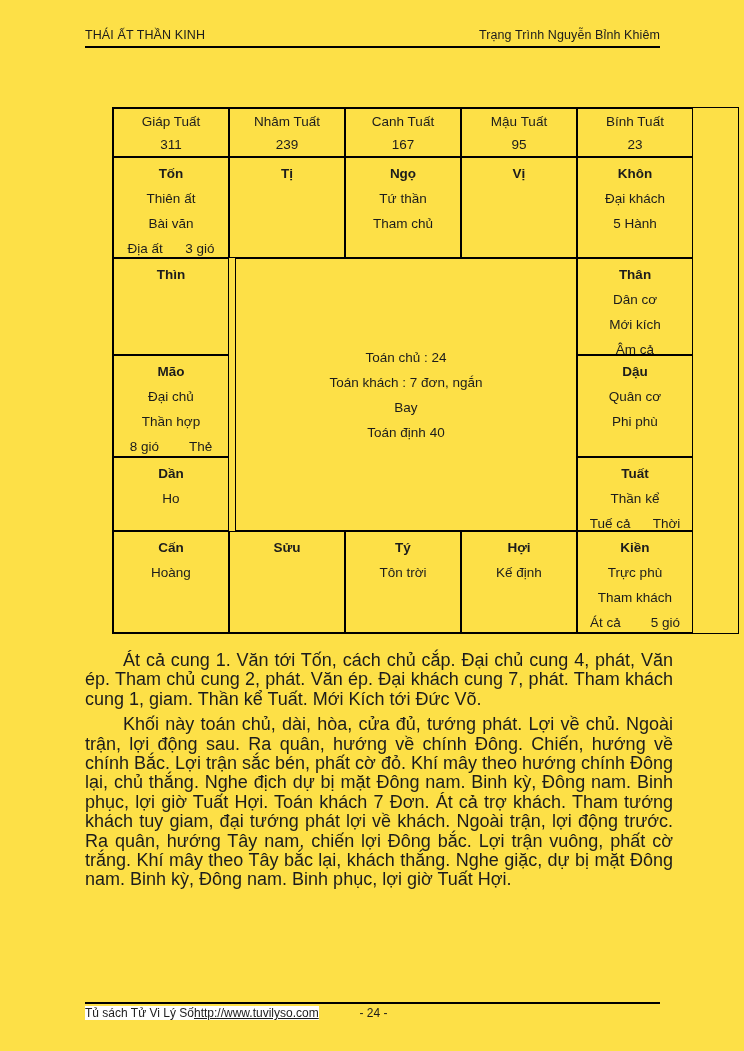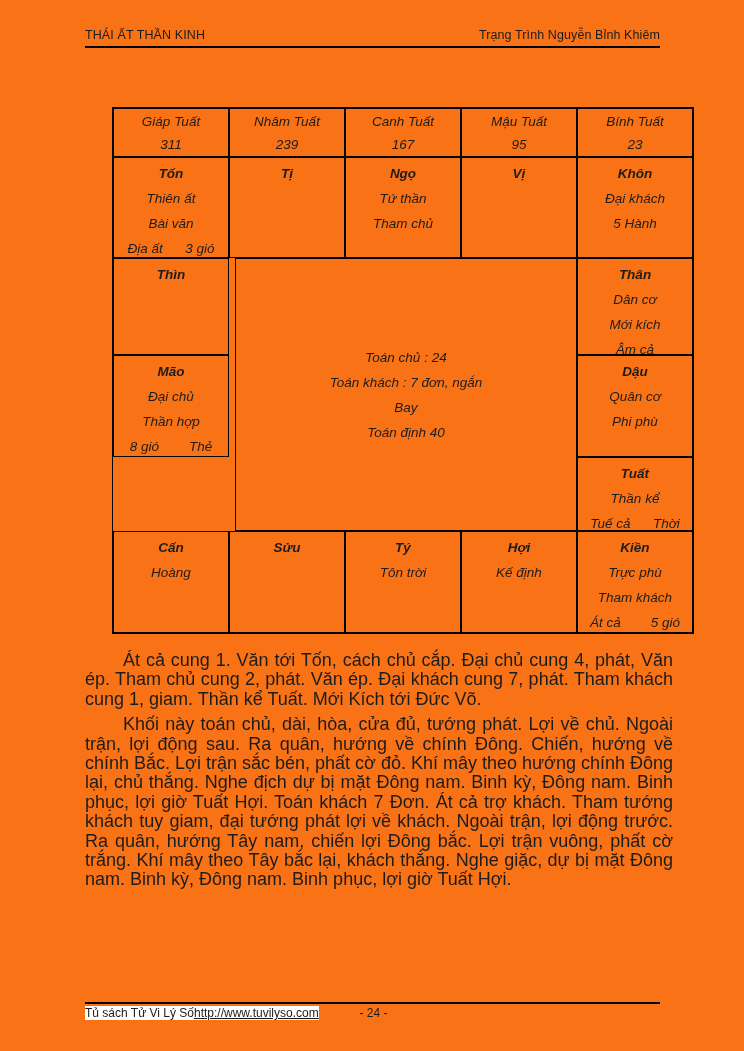--- a/index.html
+++ b/index.html
@@ -1,21 +1,21 @@
 <!DOCTYPE html>
 <html><head>
 <meta charset="utf-8">
 <style>
   * { margin: 0; padding: 0; box-sizing: border-box; }
   html, body { background: #e8e8e8; }
   .page {
     position: relative;
     width: 744px;
     height: 1051px;
-    background: #f97316;
+    background: #fde047;
     font-family: "Liberation Sans", "DejaVu Sans", sans-serif;
     color: #1c1c1c;
     margin: 0 auto;
     overflow: hidden;
   }
 
   
   .running-header {
     position: absolute;
     left: 85px;
@@ -33,27 +33,26 @@
     height: 2px;
     background: #000;
   }
   .header-rule { top: 46px; }
 
   
   .board {
     position: absolute;
     left: 112px;
     top: 107px;
-    width: 582px;
+    width: 627px;
     height: 527px;
     border: 1px solid #000;
     display: grid;
     grid-template-columns: repeat(5, 116px);
     grid-template-rows: 49px 101px 97px 102px 74px 102px;
-    font-style: italic;
   }
   .cell {
     border: 1px solid #000;
     padding: 3px 6px 0 6px;
     font-size: 13.5px;
     line-height: 25px;
     overflow: hidden;
     text-align: center;
   }
   .year-cell {
@@ -171,20 +170,24 @@
 
     <div class="cell" style="grid-area:3/1">
       <div class="p-title">Thìn</div>
     </div>
     <div class="cell" style="grid-area:4/1">
       <div class="p-title">Mão</div>
       <div class="p-line">Đại chủ</div>
       <div class="p-line">Thần hợp</div>
       <div class="p-line">8 gió        Thẻ</div>
     </div>
+    <div class="cell" style="grid-area:5/1">
+      <div class="p-title">Dần</div>
+      <div class="p-line">Ho</div>
+    </div>
 
     <div class="cell center-cell" style="grid-area:3/2/6/5">
       <div>Toán chủ : 24</div>
       <div>Toán khách : 7 đơn, ngắn</div>
       <div>Bay</div>
       <div>Toán định 40</div>
     </div>
 
     <div class="cell" style="grid-area:3/5">
       <div class="p-title">Thân</div>

